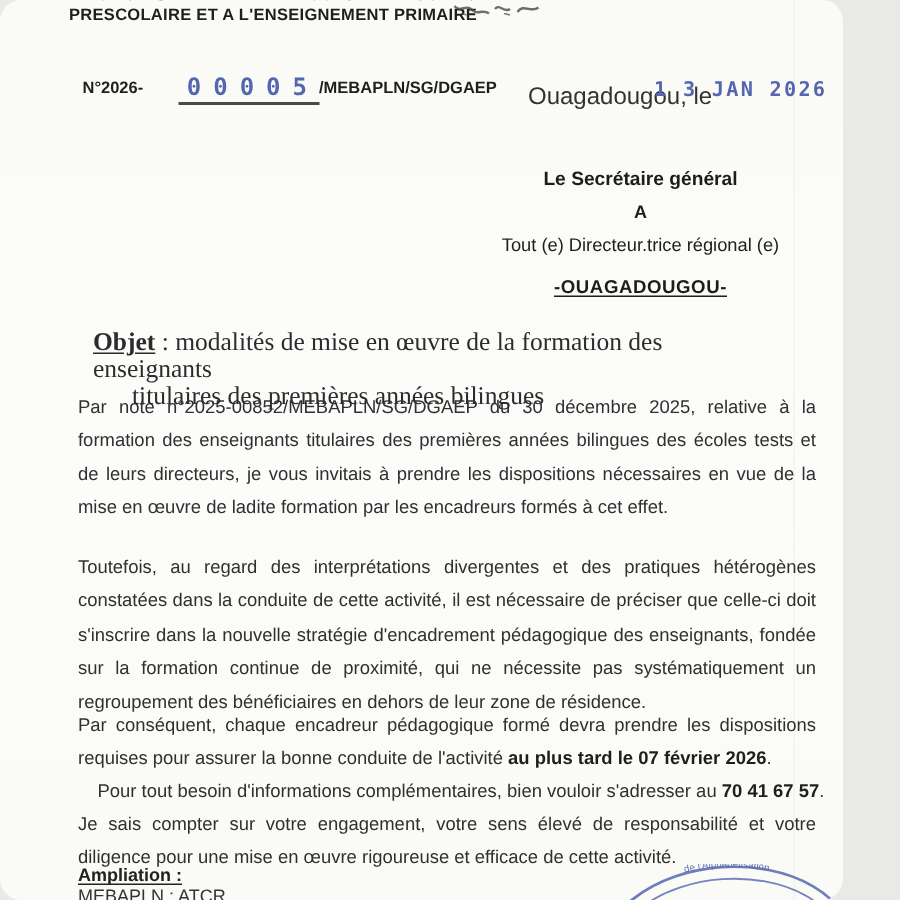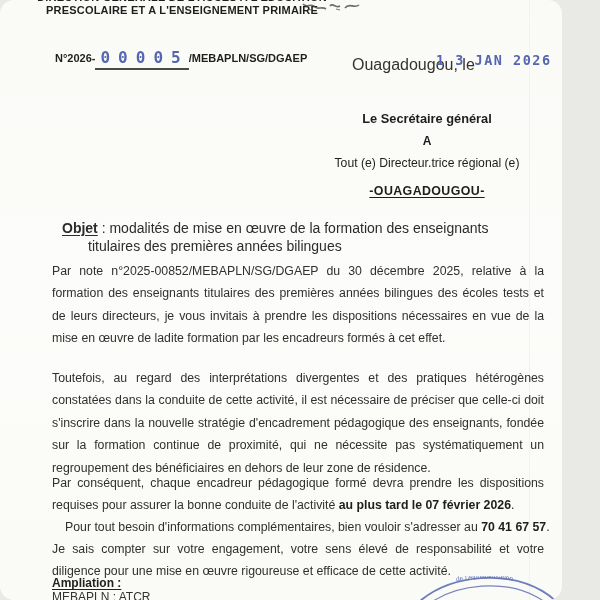--- a/index.html
+++ b/index.html
@@ -14,33 +14,33 @@
 
   .header{position:absolute;left:22px;top:-9px;width:320px;text-align:center;
     font-weight:700;color:#1e1e1e;font-size:11px;line-height:13px;letter-spacing:.2px;}
   .scribble{position:absolute;left:300px;top:0;}
 
   .refline{position:absolute;left:55px;top:47px;white-space:nowrap;}
   .refpre,.refsuf{font-size:11px;font-weight:700;color:#1f1f1f;}
   .refnum{
     display:inline-block;font-family:"DejaVu Sans Mono",monospace;
     font-size:16px;font-weight:600;color:#5566b0;letter-spacing:8px;
-    padding:0 0 1px 5px;border-bottom:2px solid #4a4a48;transform:translateY(1px);
+    padding:0 0 1px 5px;border-bottom:2px solid #4a4a48;transform:translateY(1px);margin-left:24px;
   }
   .place{position:absolute;left:352px;top:56px;font-size:16px;color:#333;}
   .datestamp{position:absolute;left:436px;top:52px;font-family:"DejaVu Sans Mono",monospace;
     font-size:13.5px;font-weight:600;color:#5566b0;letter-spacing:1.5px;}
 
   .addr{position:absolute;left:322px;top:111px;width:210px;text-align:center;color:#1d1d1d;}
   .addr .sender{font-size:12.8px;font-weight:700;margin-bottom:8px;}
   .addr .tolabel{font-size:12px;font-weight:700;margin-bottom:8px;}
   .addr .rcpt{font-size:12.2px;font-weight:400;margin-bottom:14px;}
   .addr .city{font-size:12.4px;font-weight:700;text-decoration:underline;text-underline-offset:2px;letter-spacing:.4px;}
 
-  .objet{position:absolute;left:62px;top:219px;width:440px;font-size:14px;line-height:18px;color:#2c2c2c;}
+  .objet{position:absolute;left:62px;top:219px;width:440px;font-size:17px;line-height:18px;color:#2c2c2c;font-family:Liberation Serif, serif;}
   .objlabel{font-weight:700;text-decoration:underline;text-underline-offset:2px;}
   .obj2{margin-left:26px;}
 
   .body{position:absolute;left:52px;width:492px;margin:0;font-size:12.3px;line-height:22.4px;
     text-align:justify;color:#303030;}
   .p1{top:260px;} .p2{top:367px;} .p3{top:472px;} .p4{top:516px;margin-left:13px;} .p5{top:538px;}
   .body b{color:#1e1e1e;}
 
   .amplabel{position:absolute;left:52px;top:576px;font-size:12px;font-weight:700;color:#222;
     text-decoration:underline;text-underline-offset:2px;}

